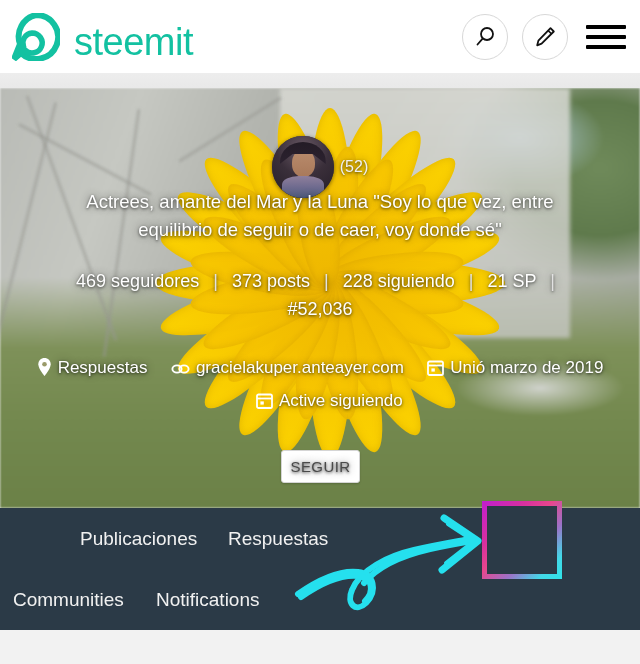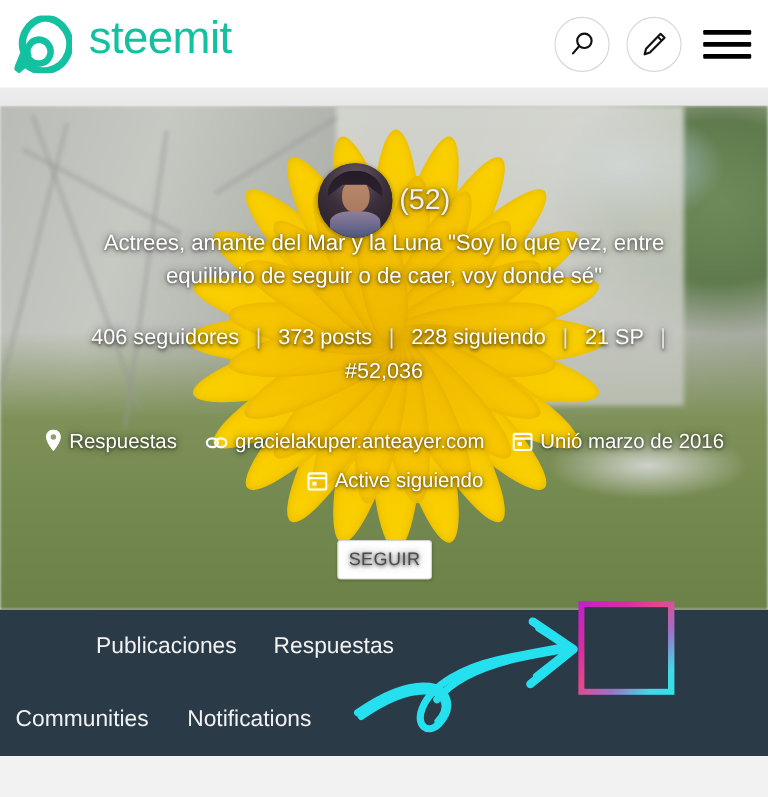--- a/index.html
+++ b/index.html
@@ -9,21 +9,21 @@
     font-family: "Liberation Sans", sans-serif;
     overflow: hidden;
   }
   .page { position: relative; width: 640px; height: 664px; background: #f2f2f2; }
 
   
   .topbar {
     position: absolute; left: 0; top: 0; width: 640px; height: 73px;
     background: #ffffff; display: flex; align-items: center;
   }
-  .logo-wrap { display: flex; align-items: flex-start; margin-left: 12px; }
+  .logo-wrap { display: flex; align-items: flex-end; margin-left: 12px; }
   .logo-mark { width: 48px; height: 48px; position: relative; }
   .logo-text {
     font-size: 38px; font-weight: 400; color: #13c1a1;
     margin-left: 14px; letter-spacing: -0.5px; line-height: 1;
   }
   .top-actions {
     position: absolute; right: 10px; top: 0; height: 73px;
     display: flex; align-items: center; gap: 14px;
   }
   .circle-btn {
@@ -138,21 +138,21 @@
     clip-path: polygon(0 0,100% 0,100% 55%,72% 30%,28% 30%,0 55%);
   }
   .avatar .body {
     position: absolute; left: 10px; bottom: 0; width: 42px; height: 22px;
     border-radius: 40% 40% 0 0;
     background: linear-gradient(180deg,#8f7f9b 0%, #6f6b8f 50%, #4e5b7d 100%);
   }
   .name {
     font-size: 26px; font-weight: bold; color: #fff; margin-left: 14px;
   }
-  .rep { font-size: 24px; font-weight: normal; color: #f0f0f0; margin-left: 6px; }
+  .rep { font-size: 16px; font-weight: normal; color: #f0f0f0; margin-left: 6px; }
 
   .about {
     position: absolute; left: 50px; top: 100px; width: 540px;
     font-size: 18.5px; color: #fff; line-height: 1.5;
   }
   .stats {
     position: absolute; left: 70px; top: 180px; width: 500px;
     font-size: 18px; color: #fff; line-height: 1.55;
   }
   .sep { color: #e2e2e2; margin: 0 9px; font-weight: 300; }
@@ -571,21 +571,21 @@
           <div class="face"></div>
           <div class="hair2"></div>
           <div class="body"></div>
         </div>
         <div class="rep">(52)</div>
       </div>
 
       <div class="about">Actrees, amante del Mar y la Luna "Soy lo que vez, entre equilibrio de seguir o de caer, voy donde sé"</div>
 
       <div class="stats">
-        <span>406 seguidores</span>
+        <span>469 seguidores</span>
         <span class="sep">|</span>
         <span>373 posts</span>
         <span class="sep">|</span>
         <span>228 siguiendo</span>
         <span class="sep">|</span>
         <span>21 SP</span>
         <span class="sep">|</span>
         <span>#52,036</span>
       </div>
 
@@ -603,21 +603,21 @@
               <ellipse cx="13" cy="7" rx="4.6" ry="3.6" fill="none" stroke="#fff" stroke-width="1.9"></ellipse>
             </svg>
         </span><span>gracielakuper.anteayer.com</span>
         <span class="mspace"></span>
         <span class="ic">
           <svg width="17" height="17" viewBox="0 0 17 17">
               <rect x="1" y="2.5" width="15" height="13.5" rx="1.6" fill="none" stroke="#fff" stroke-width="1.8"></rect>
               <line x1="1" y1="6.5" x2="16" y2="6.5" stroke="#fff" stroke-width="1.8"></line>
               <rect x="4.4" y="9.4" width="3.4" height="3.2" fill="#fff"></rect>
             </svg>
-        </span><span>Unió marzo de 2016</span>
+        </span><span>Unió marzo de 2019</span>
         <span class="mspace"></span>
         <span class="ic">
           <svg width="17" height="17" viewBox="0 0 17 17">
               <rect x="1" y="2.5" width="15" height="13.5" rx="1.6" fill="none" stroke="#fff" stroke-width="1.8"></rect>
               <line x1="1" y1="6.5" x2="16" y2="6.5" stroke="#fff" stroke-width="1.8"></line>
               <rect x="4.4" y="9.4" width="3.4" height="3.2" fill="#fff"></rect>
             </svg>
         </span><span>Active siguiendo</span>
       </div>
 

